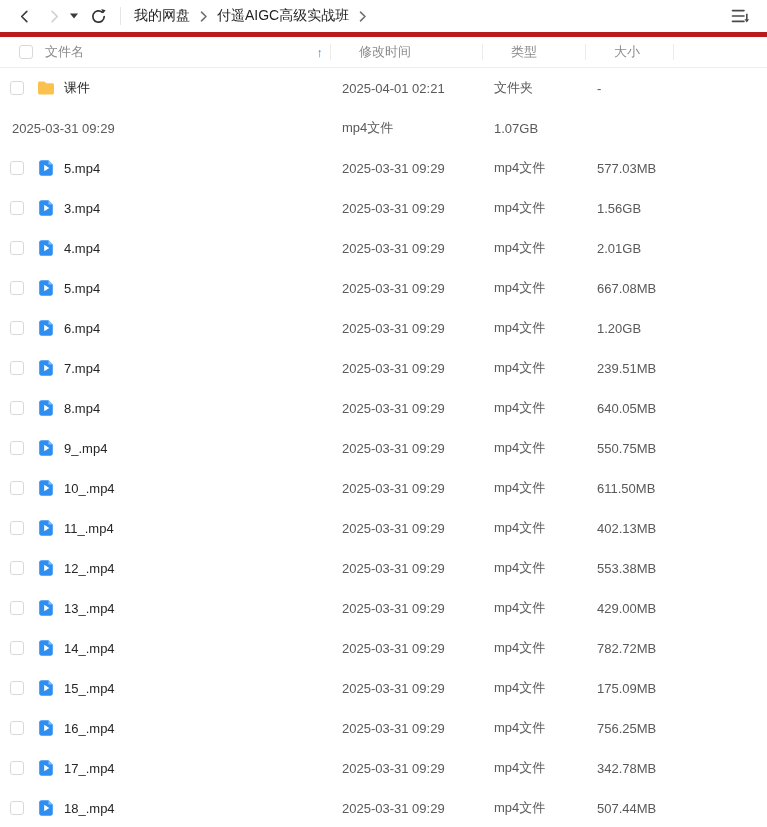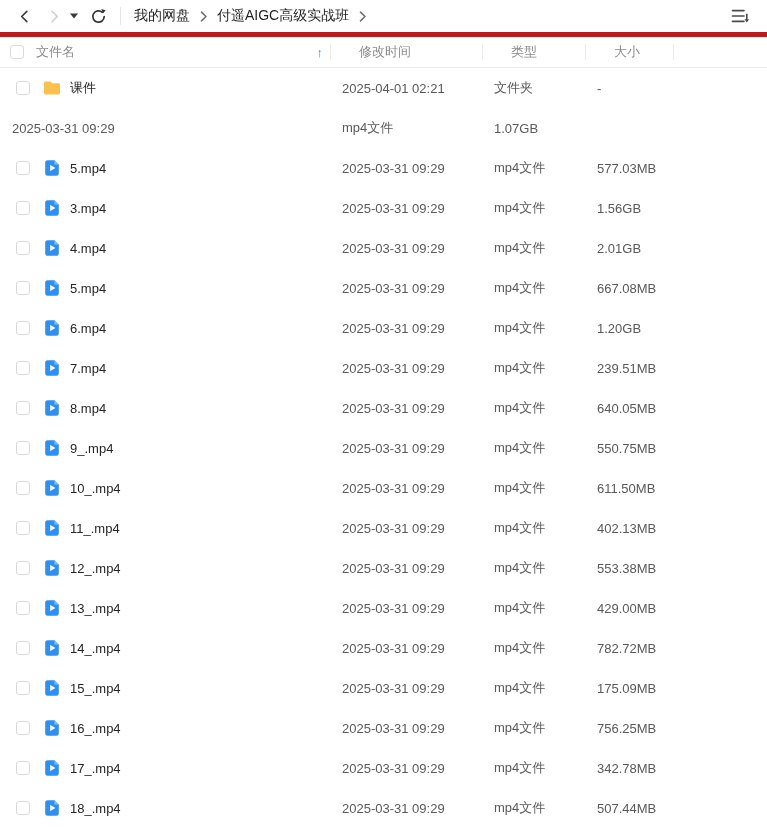--- a/index.html
+++ b/index.html
@@ -19,34 +19,34 @@
   .breadcrumb { display:flex; align-items:center; gap:9px; font-size:14px; color:#1f1f1f; }
   .crumb { cursor:pointer; white-space:nowrap; }
   .crumb-sep { display:flex; align-items:center; }
   .sort-btn { margin-left:auto; display:flex; align-items:center; justify-content:center;
     width:22px; height:22px; cursor:pointer; }
 
   
   .grid { display:grid; grid-template-columns:330px 152px 103px 88px 1fr; align-items:center; }
   .table-header { height:31px; border-bottom:1px solid #eeeeee; font-size:13px; color:#8a8a8a; }
   .hcell { position:relative; height:100%; display:flex; align-items:center; padding-left:29px; }
-  .hcell.name { padding-left:10px; }
+  .hcell.name { padding-left:19px; }
   .hcell:not(.name)::before { content:""; position:absolute; left:0; top:50%;
     transform:translateY(-50%); width:1px; height:16px; background:#ececec; }
   .hcell-label { margin-left:12px; cursor:pointer; }
   .hcell.name .hcell-label { margin-left:12px; }
   .plain-label { cursor:pointer; }
   .sort-asc { margin-left:auto; margin-right:7px; color:#1890ff; font-weight:bold;
     font-size:13px; line-height:1; cursor:pointer; }
 
   .checkbox { width:14px; height:14px; border:1px solid #d9d9d9; border-radius:3px;
     background:#fff; flex:none; cursor:pointer; }
 
   .row { height:40px; font-size:13px; color:#595959; cursor:default; }
-  .name-cell { display:flex; align-items:center; padding-left:16px; height:100%; }
+  .name-cell { display:flex; align-items:center; padding-left:10px; height:100%; }
   .file-icon { width:20px; height:20px; margin:0 8px 0 12px; flex:none; display:flex; }
   .file-name { color:#262626; cursor:pointer; white-space:nowrap; }
   .cell { padding-left:12px; white-space:nowrap; }
 </style>
 </head>
 <body>
 
 <div class="toolbar">
   <span class="tool-btn back">
     <span style="display:flex;">

